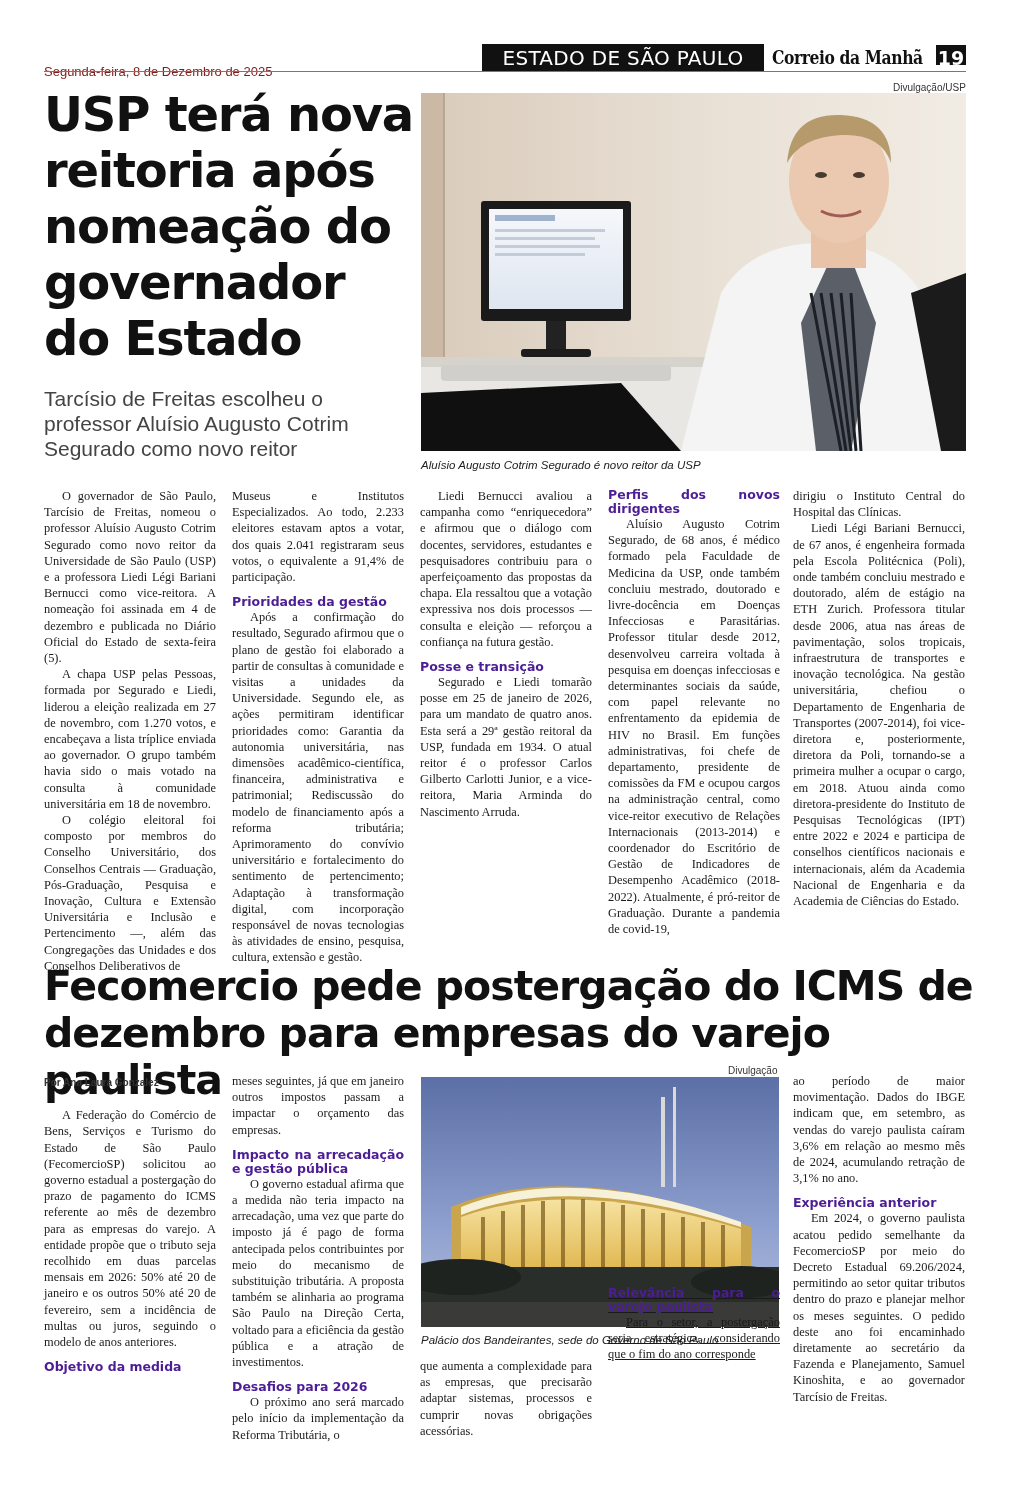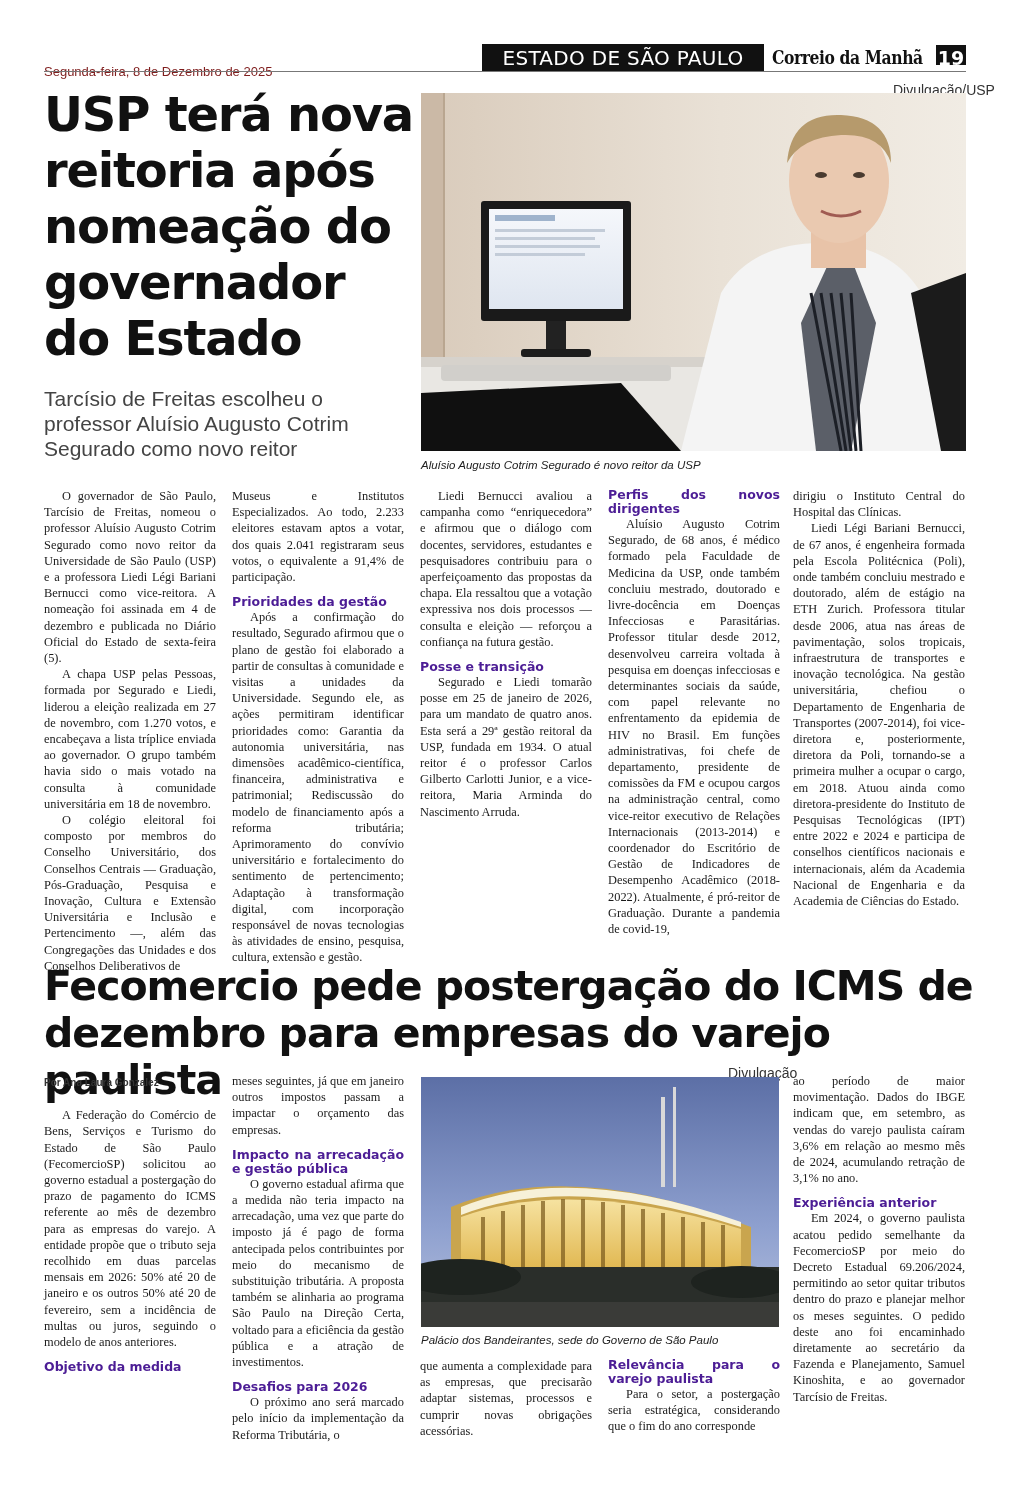--- a/index.html
+++ b/index.html
@@ -14,21 +14,21 @@
       transform: scaleX(0.82); transform-origin: left; letter-spacing: -0.5px; }
   .header .pageno { position: absolute; right: 0; top: 1px; width: 30px; height: 20px; background: #111; color: #fff;
       font-family: "DejaVu Sans", sans-serif; font-weight: bold; font-size: 19px; text-align: center; line-height: 27px; }
   .header-rule { position: absolute; left: 44px; top: 71px; width: 922px; height: 1px; background: #777; }
 
   .headline1 { position: absolute; left: 44px; top: 86px; width: 370px; font-family: "DejaVu Sans", sans-serif;
       font-size: 48px; line-height: 56px; font-weight: bold; letter-spacing: -1.2px; color: #111; }
   .deck1 { position: absolute; left: 44px; top: 386px; width: 370px; font-family: "Liberation Sans", sans-serif;
       font-size: 21px; line-height: 25px; color: #444; }
 
-  .credit { position: absolute; font-family: "Liberation Sans", sans-serif; font-size: 14px; color: #333; }
+  .credit { position: absolute; font-family: "Liberation Sans", sans-serif; font-size: 10px; color: #333; }
   .photo { position: absolute; overflow: hidden; }
   .caption { position: absolute; font-family: "Liberation Sans", sans-serif; font-style: italic; font-size: 11.5px; color: #222; }
 
   .col { position: absolute; width: 172px; font-size: 12.4px; line-height: 16.2px; text-align: justify; hyphens: auto; color: #1a1a1a; }
   .col p { text-indent: 18px; }
   .col h3 { font-family: "DejaVu Sans", sans-serif; font-size: 12.5px; line-height: 14px; font-weight: bold; text-indent: 0; margin-top: 10px; color: #4c1d95; }
   .col h3.first { margin-top: 0; }
   .byline { font-family: "Liberation Sans", sans-serif; font-size: 10px; color: #333; margin-bottom: 16px; text-indent: 0 !important; font-weight: bold; }
 
   .headline2 { position: absolute; left: 44px; top: 963px; width: 930px; font-family: "DejaVu Sans", sans-serif;
@@ -173,21 +173,21 @@
     <ellipse cx="40" cy="200" rx="60" ry="18" fill="#1e231f"></ellipse>
     <ellipse cx="320" cy="205" rx="50" ry="16" fill="#1e231f"></ellipse>
     <rect x="0" y="225" width="358" height="25" fill="#3a3b38"></rect>
   </svg>
 </div>
 <span class="caption" style="left:421px;top:1334px;">Palácio dos Bandeirantes, sede do Governo de São Paulo</span>
 
 <div class="col" style="left:420px;top:1358px;">
     <p lang="pt" style="text-indent: 0px;">que aumenta a complexidade para as empresas, que precisarão adaptar sistemas, processos e cumprir novas obrigações acessórias.</p>
   </div>
-<div class="col" style="left:608px;top:1358px;">
+<div class="col" style="left:608px;top:1286px;text-decoration:underline;">
     <h3 class="first" lang="pt">Relevância para o varejo paulista</h3>
     <p lang="pt">Para o setor, a postergação seria estratégica, considerando que o fim do ano corresponde</p>
   </div>
 <div class="col" style="left:793px;top:1073px;">
     <p lang="pt" style="text-indent: 0px;">ao período de maior movimentação. Dados do IBGE indicam que, em setembro, as vendas do varejo paulista caíram 3,6% em relação ao mesmo mês de 2024, acumulando retração de 3,1% no ano.</p>
     <h3 lang="pt">Experiência anterior</h3>
     <p lang="pt">Em 2024, o governo paulista acatou pedido semelhante da FecomercioSP por meio do Decreto Estadual 69.206/2024, permitindo ao setor quitar tributos dentro do prazo e planejar melhor os meses seguintes. O pedido deste ano foi encaminhado diretamente ao secretário da Fazenda e Planejamento, Samuel Kinoshita, e ao governador Tarcísio de Freitas.</p>
   </div>
 
 </body></html>

